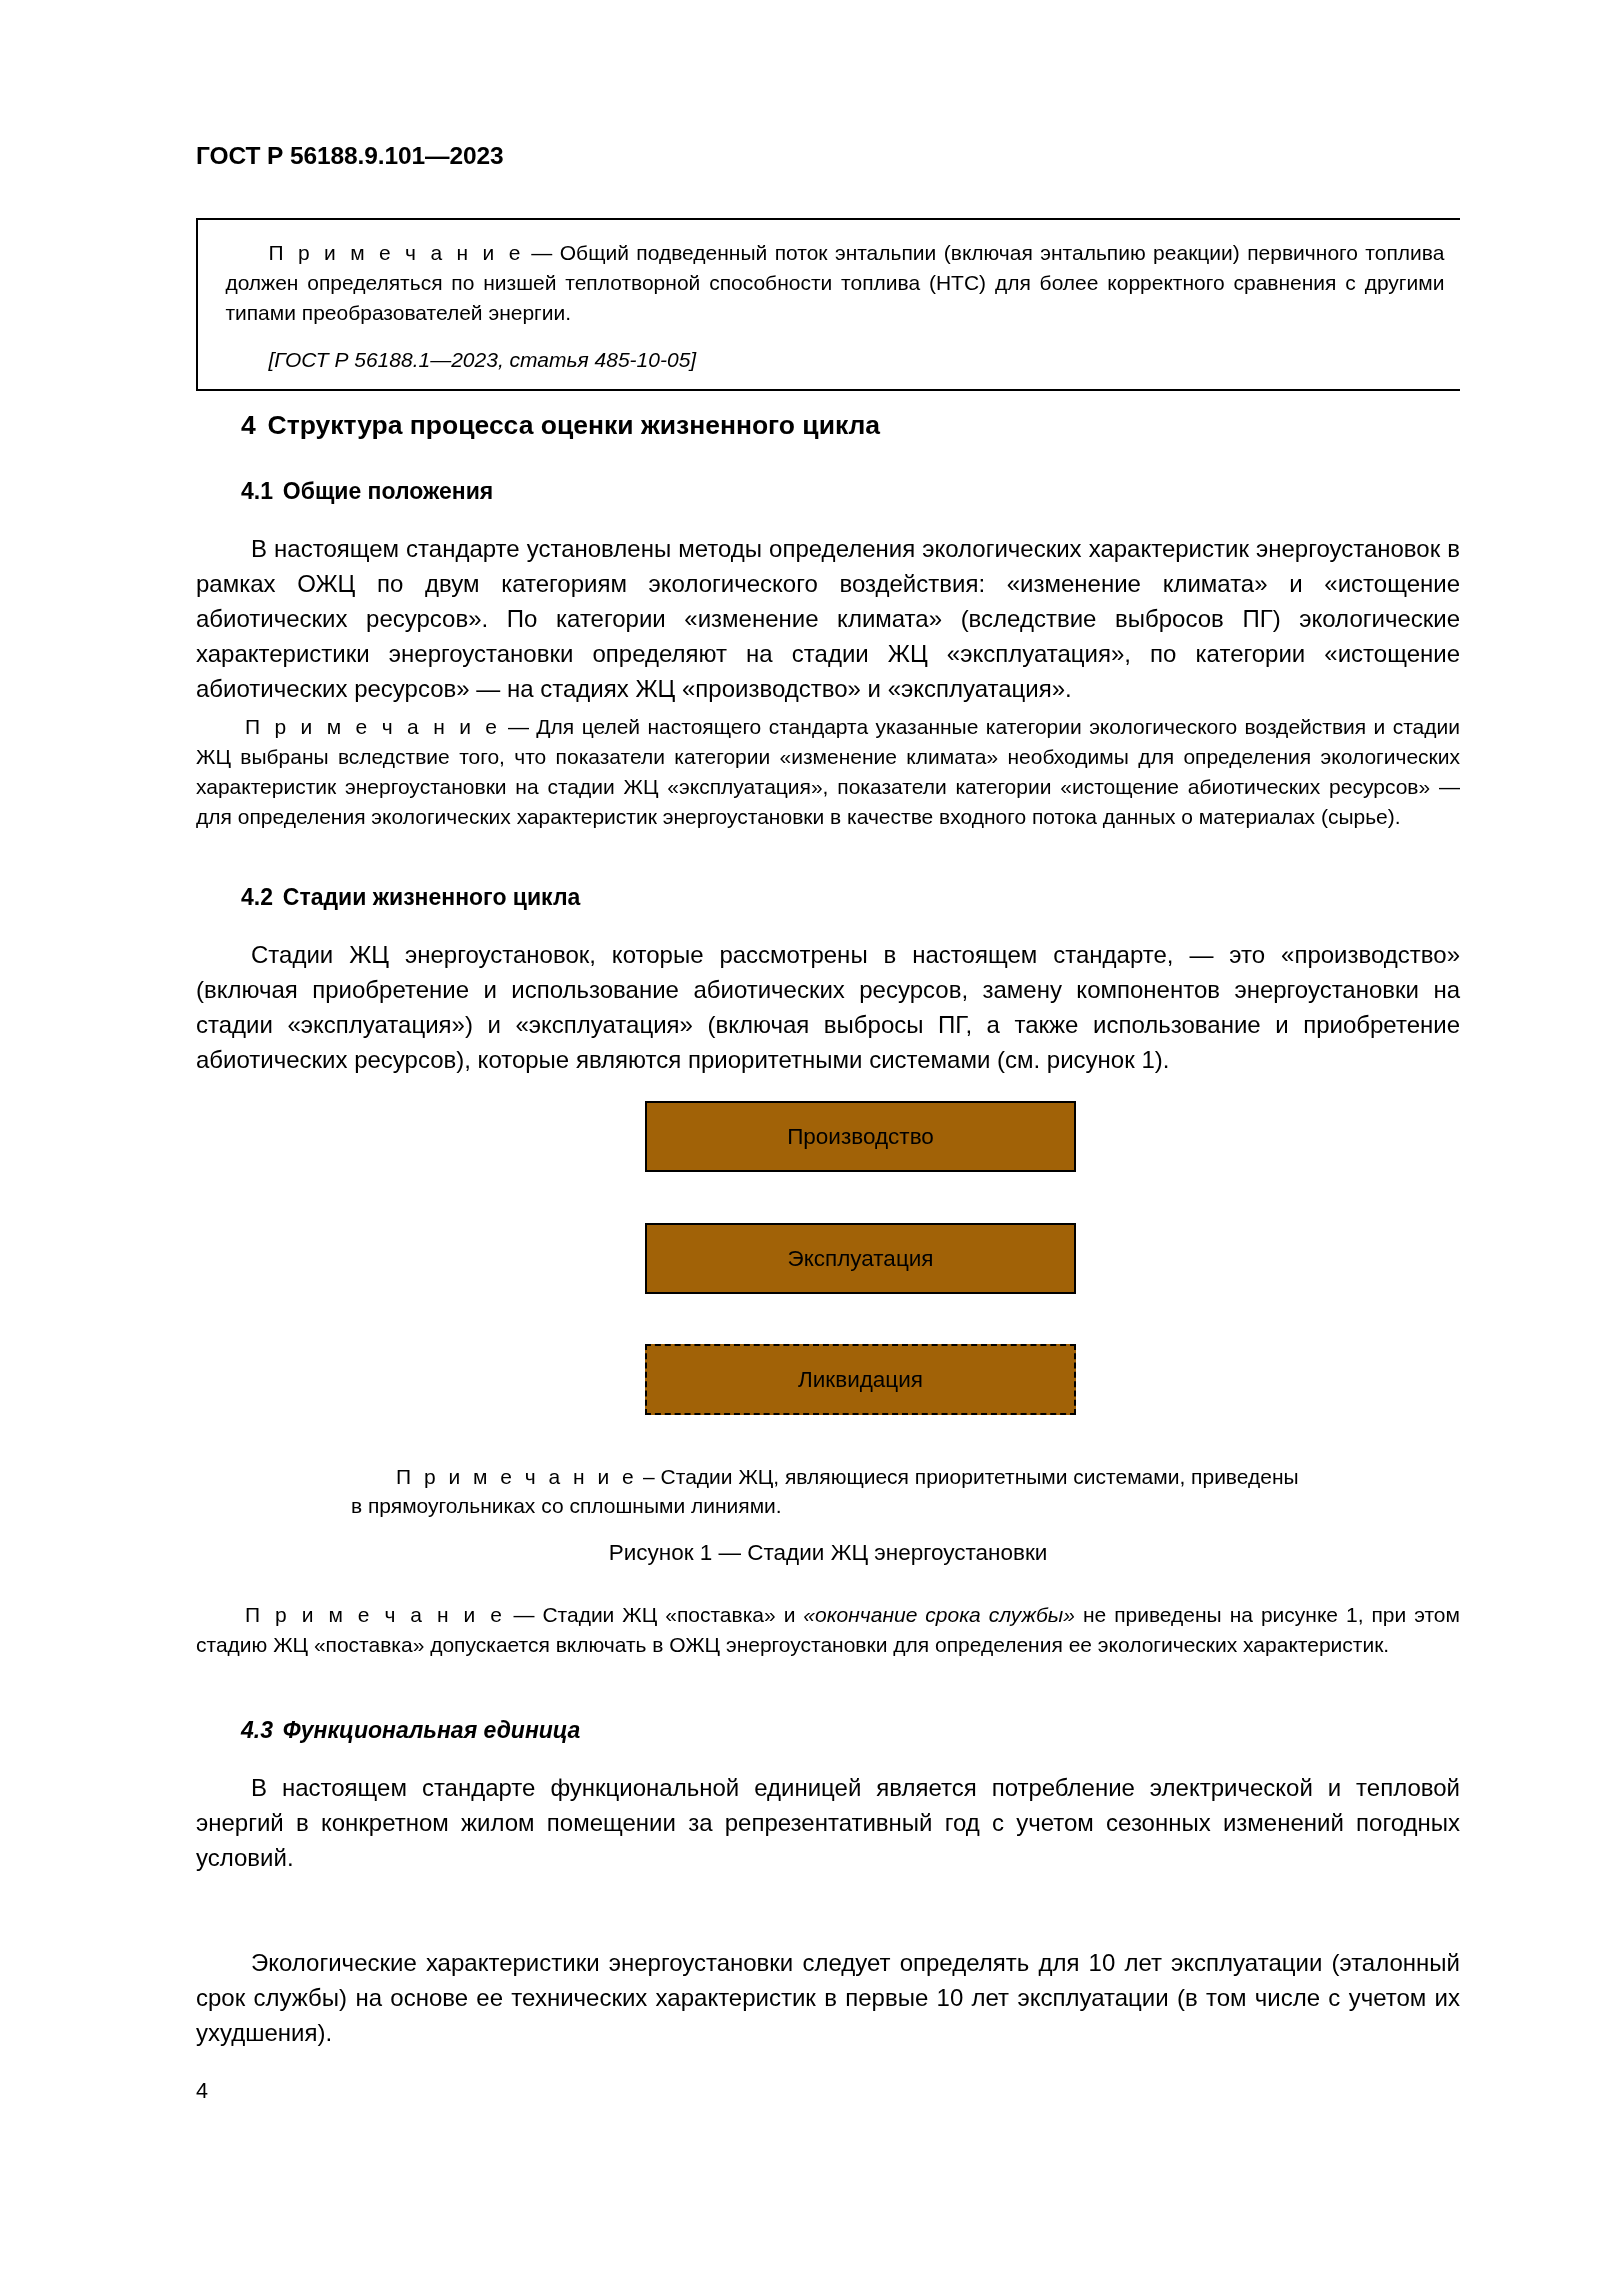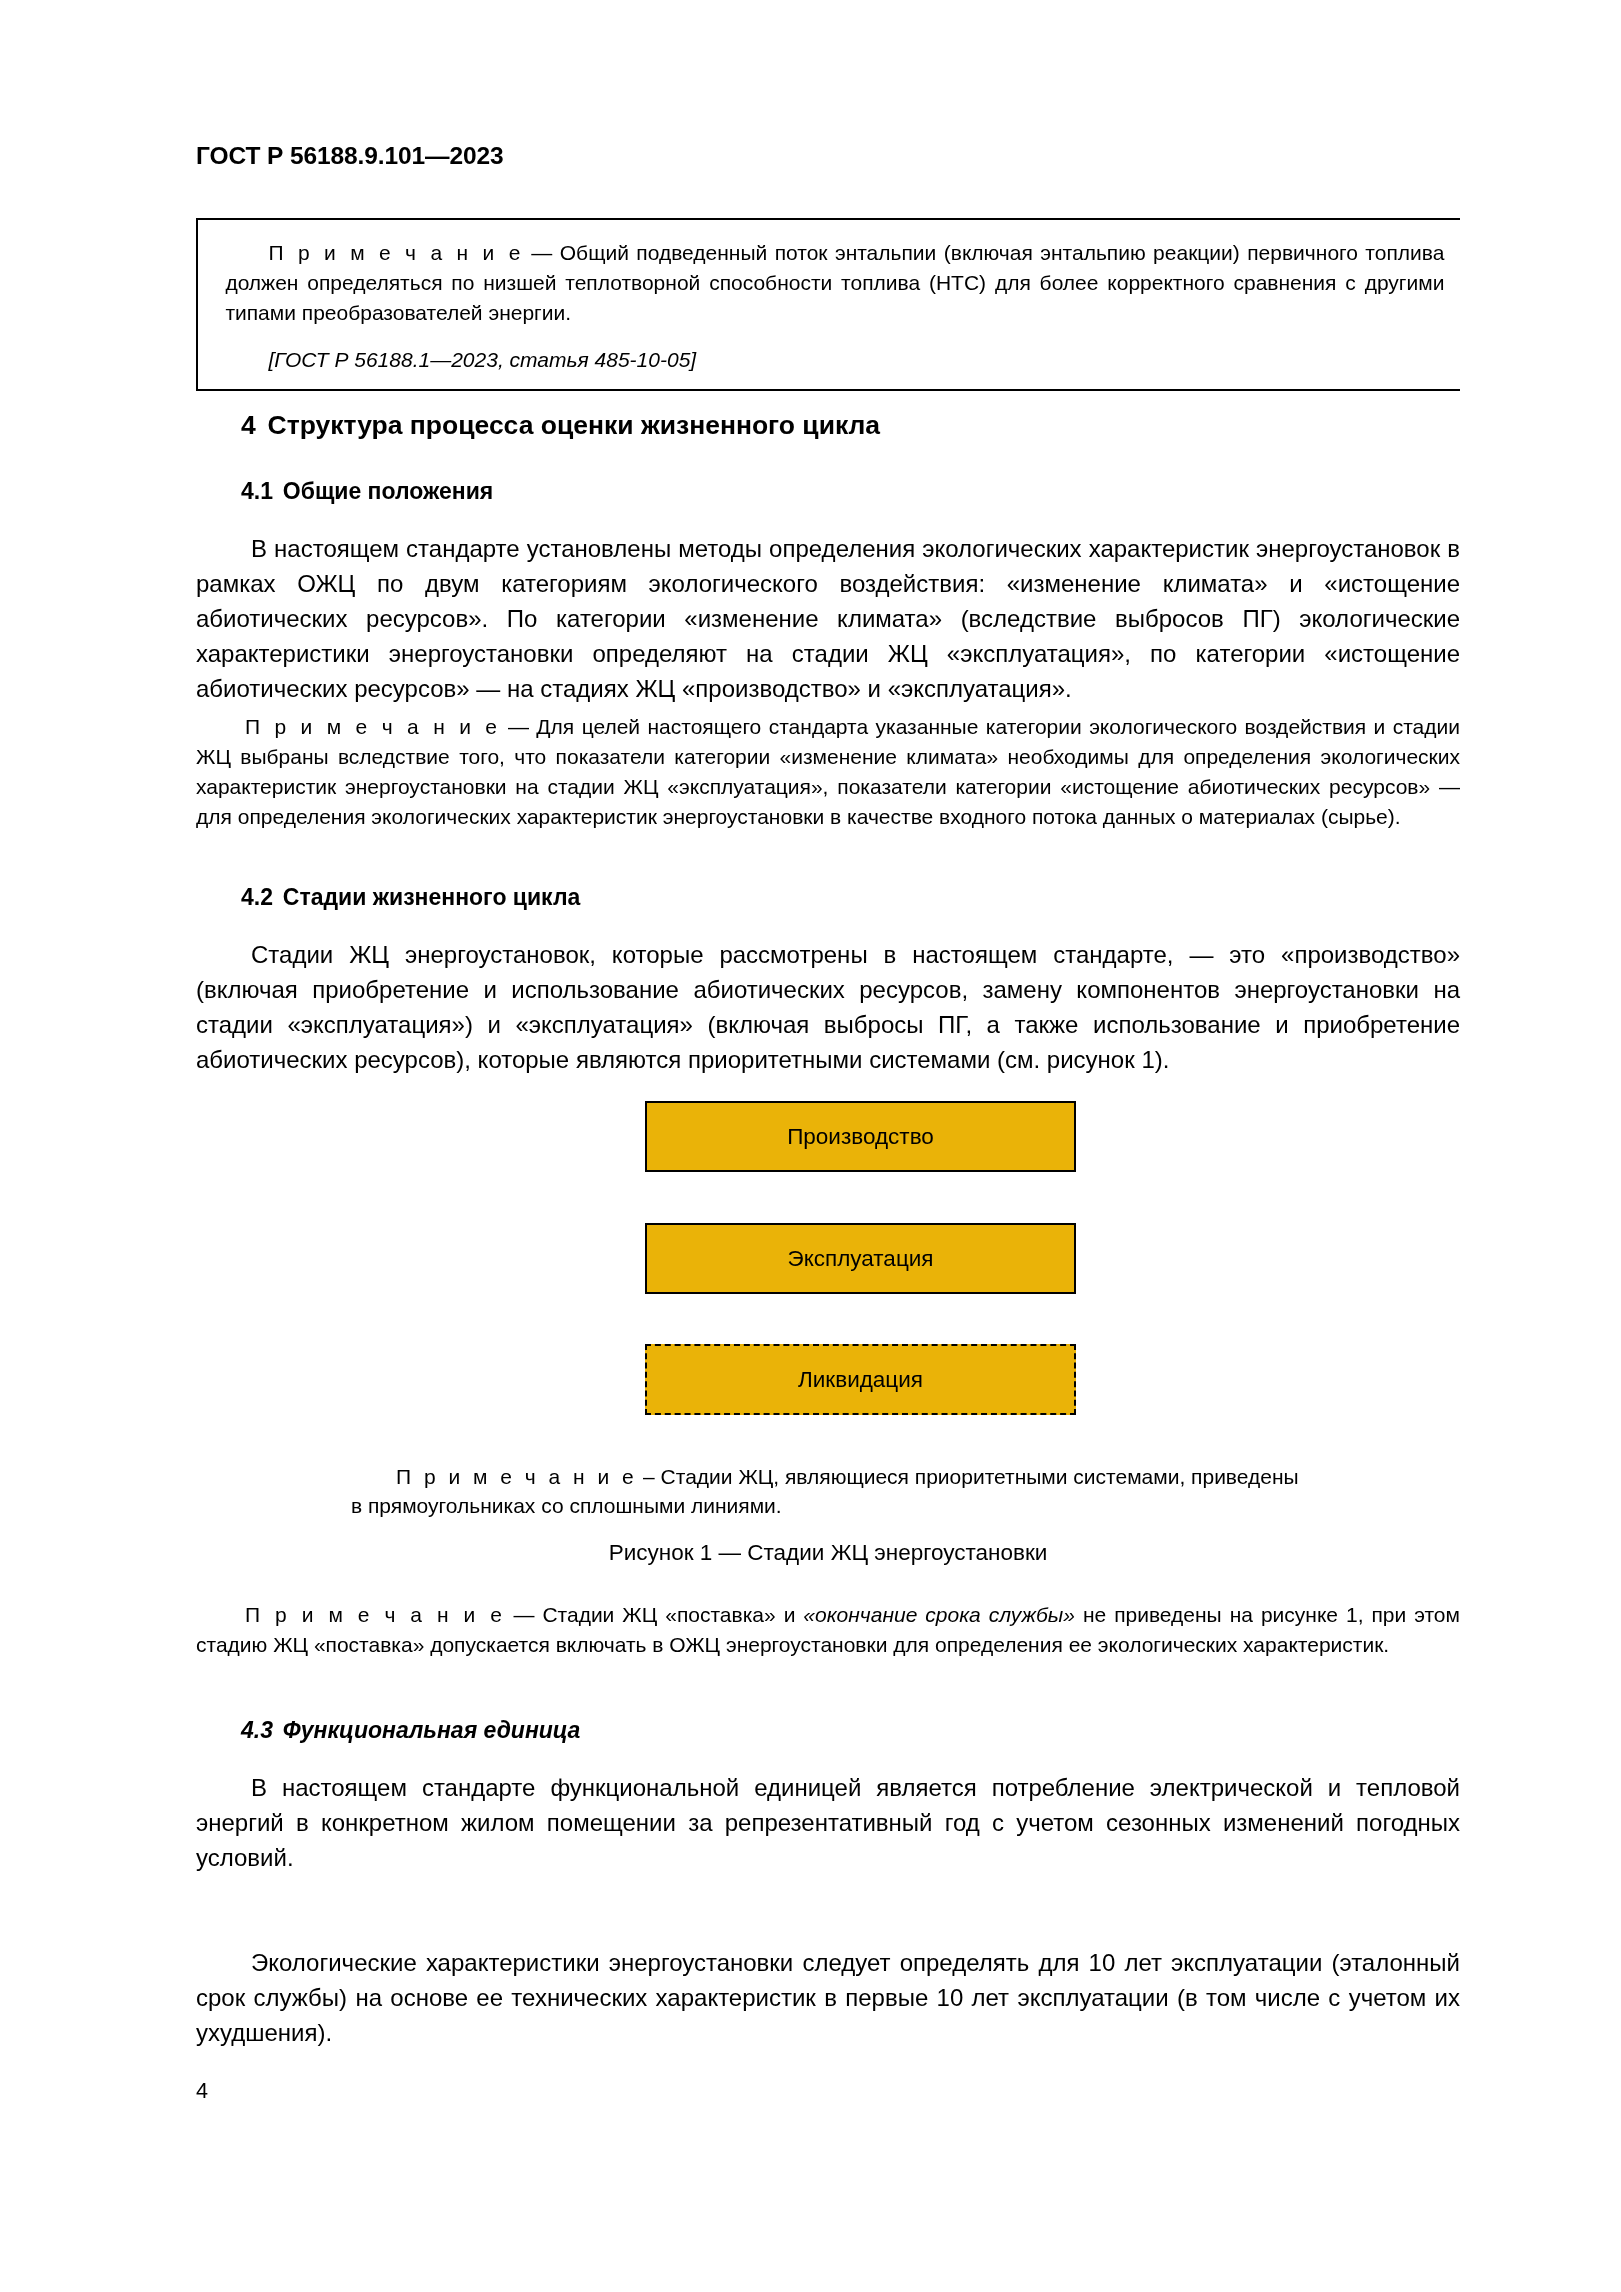--- a/index.html
+++ b/index.html
@@ -120,21 +120,21 @@
   .fig-box {
     position: absolute;
     left: 449px;
     width: 431px;
     height: 71px;
     box-sizing: border-box;
     display: flex;
     align-items: center;
     justify-content: center;
     font-size: 22.5px;
-    background: #eab308;
+    background: #a16207;
   }
   .fig-box.solid { border: 2.9px solid #000; }
   .fig-box.dashed {
     border: 2.9px dashed #000;
   }
   .fig-box-1 { top: 0px; }
   .fig-box-2 { top: 122px; }
   .fig-box-3 { top: 243px; }
 
   .fig-note {

